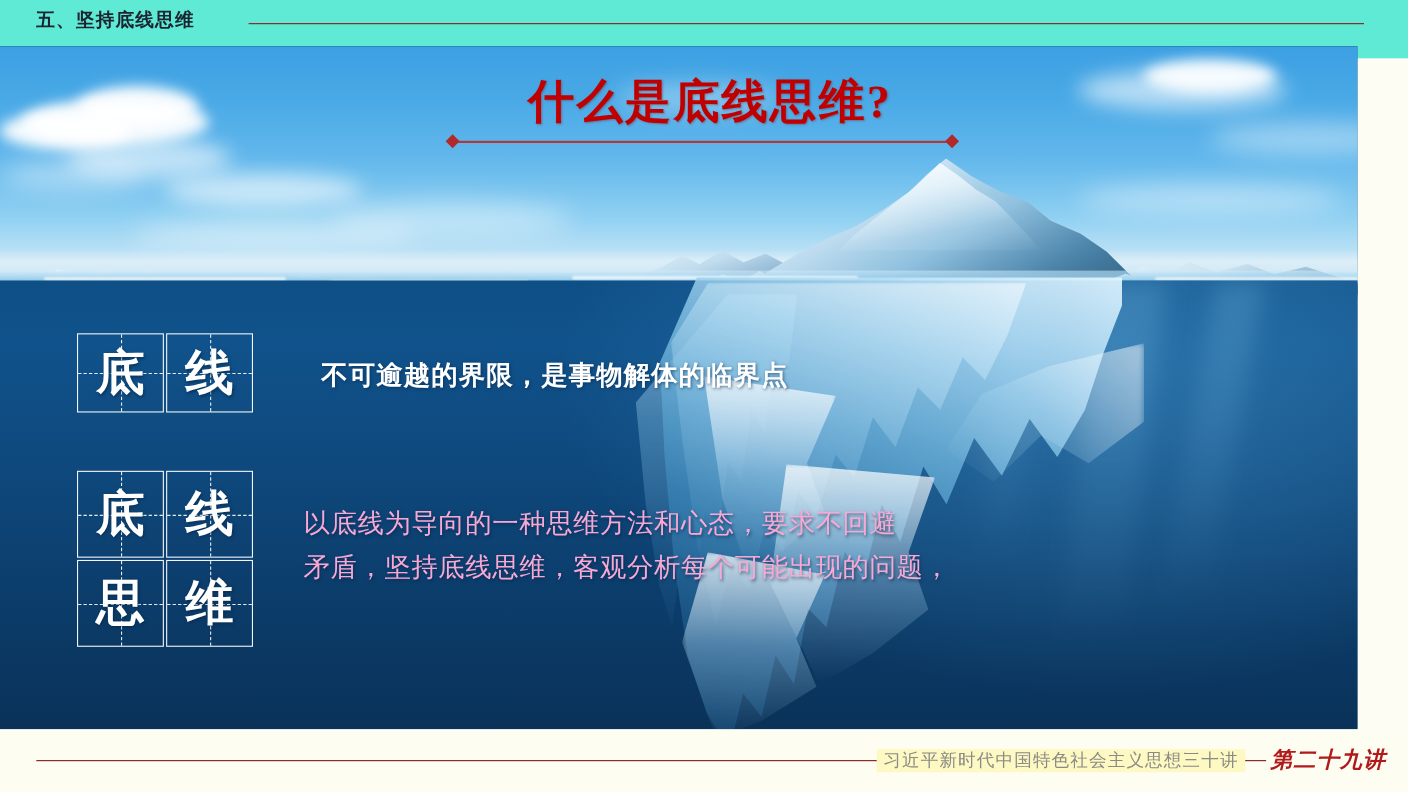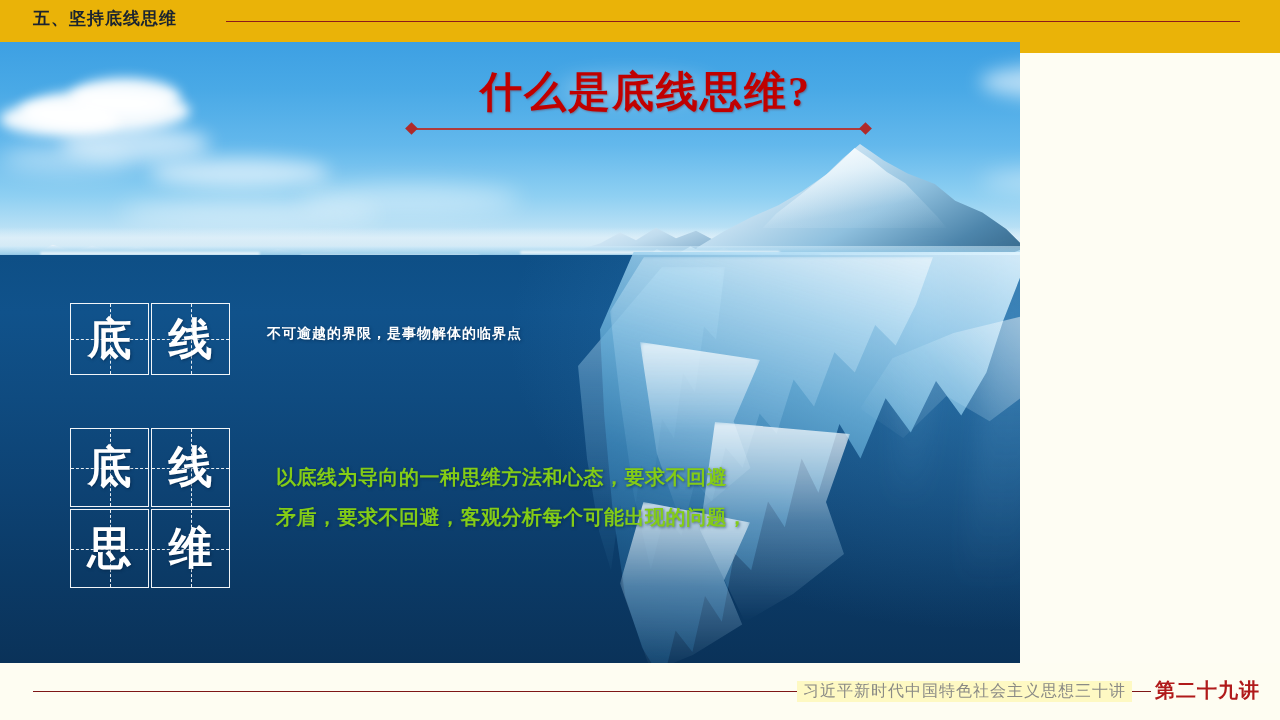--- a/index.html
+++ b/index.html
@@ -17,21 +17,21 @@
     height: 720px;
     overflow: hidden;
     background: #FEFDF3;
   }
 
   
   .header-bar {
     position: absolute;
     left: 0; top: 0;
     width: 1280px; height: 53px;
-    background: #eab308;
+    background: #5eead4;
   }
   .header-title {
     position: absolute;
     left: 33px; top: 7px;
     font-size: 17px;
     font-weight: bold;
     letter-spacing: 1px;
     color: #1B2430;
     font-family: "Liberation Sans", "DejaVu Sans", sans-serif;
     white-space: nowrap;
@@ -40,21 +40,21 @@
     position: absolute;
     left: 226px; top: 21px;
     width: 1014px; height: 1px;
     background: #8D1A1A;
   }
 
   
   .stage {
     position: absolute;
     left: 0; top: 42px;
-    width: 1020px; height: 621px;
+    width: 1234px; height: 621px;
     overflow: hidden;
     background: #0B3C66;
   }
 
   
   .sky {
     position: absolute;
     left: 0; top: 0;
     width: 1280px; height: 215px;
     background: linear-gradient(to bottom,
@@ -312,35 +312,35 @@
     left: 70px; top: 386px;
     grid-template-columns: 79px 79px;
     grid-template-rows: 79px 79px;
     gap: 2px;
   }
   #grid-two .cell-char { font-size: 44px; }
 
   
   .lead-text {
     position: absolute;
-    left: 267px; top: 283px;
-    font-size: 14px;
+    left: 292px; top: 283px;
+    font-size: 24px;
     font-weight: bold;
     color: #ffffff;
     letter-spacing: 1px;
     white-space: nowrap;
     text-shadow: 1px 1px 3px rgba(0,35,70,0.6);
   }
   .para {
     position: absolute;
     left: 276px; top: 415px;
     width: 580px;
-    font-size: 20px;
-    font-weight: bold;
-    color: #84cc16;
+    font-size: 24px;
+    font-weight: normal;
+    color: #f9a8d4;
     line-height: 40px;
     letter-spacing: 0.5px;
     text-shadow: 1px 1px 3px rgba(0,35,70,0.6);
   }
   .para .line { display: block; white-space: nowrap; }
 
   
   .footer {
     position: absolute;
     left: 0; top: 663px;
@@ -362,20 +362,21 @@
     white-space: nowrap;
     background: #fef9c3;
     padding: 0 6px;
   }
   .footer-lecture {
     position: absolute;
     left: 1151px; top: 14px;
     font-family: "Liberation Serif", "DejaVu Serif", serif;
     font-size: 20px;
     font-weight: bold;
+    font-style: italic;
     color: #B01A1A;
     letter-spacing: 1px;
     white-space: nowrap;
     background: #FEFDF2;
     padding: 0 4px;
   }
 </style>
 </head>
 <body>
 
@@ -473,21 +474,21 @@
       </div>
       <div class="cell">
         <span class="cell-char">维</span>
       </div>
     </div>
 
     <div class="lead-text">不可逾越的界限，是事物解体的临界点</div>
 
     <div class="para">
       <span class="line">以底线为导向的一种思维方法和心态，要求不回避</span>
-      <span class="line">矛盾，要求不回避，客观分析每个可能出现的问题，</span>
+      <span class="line">矛盾，坚持底线思维，客观分析每个可能出现的问题，</span>
     </div>
 
   </div>
 
   <div class="footer">
     <div class="footer-rule"></div>
     <div class="footer-series">习近平新时代中国特色社会主义思想三十讲</div>
     <div class="footer-lecture">第二十九讲</div>
   </div>
 

